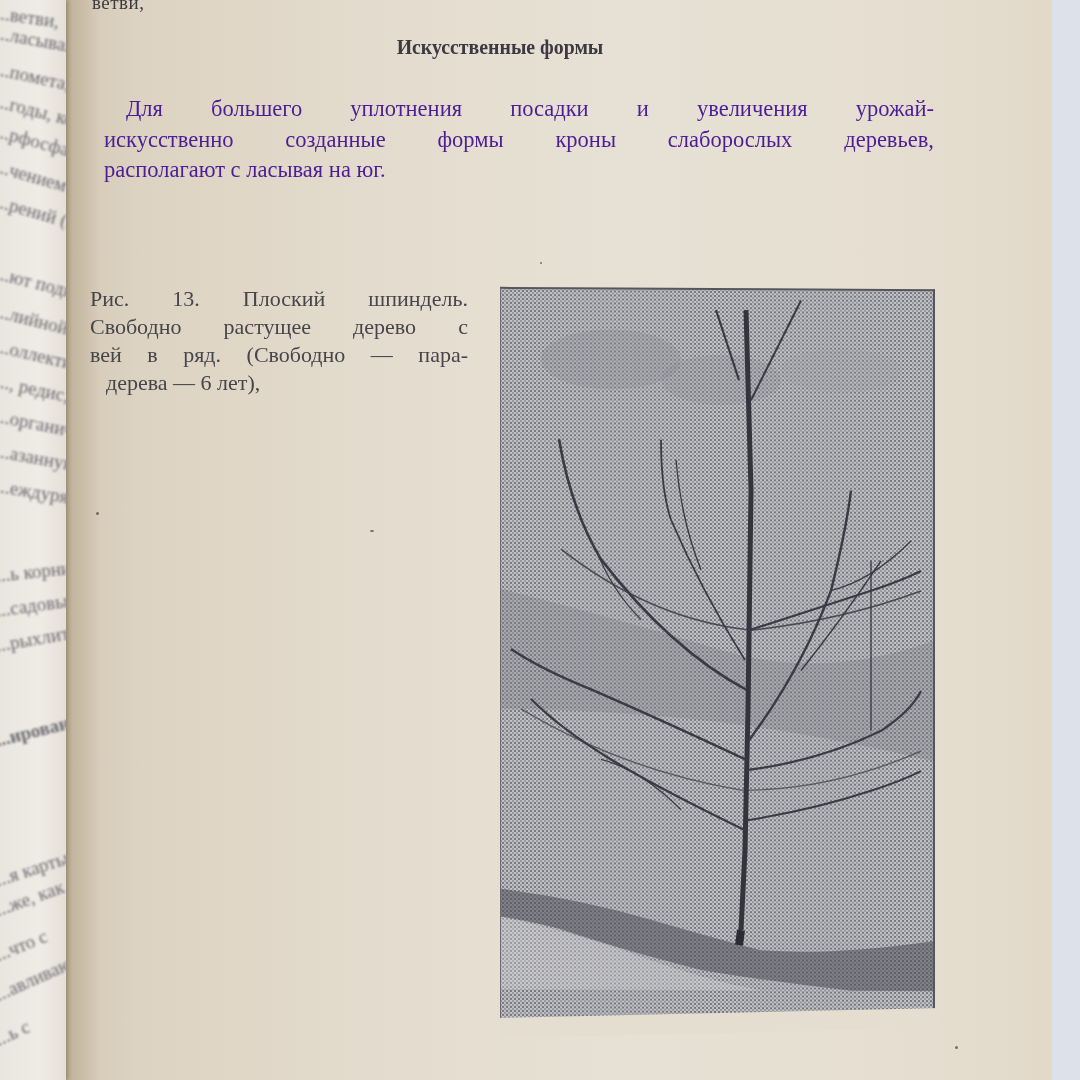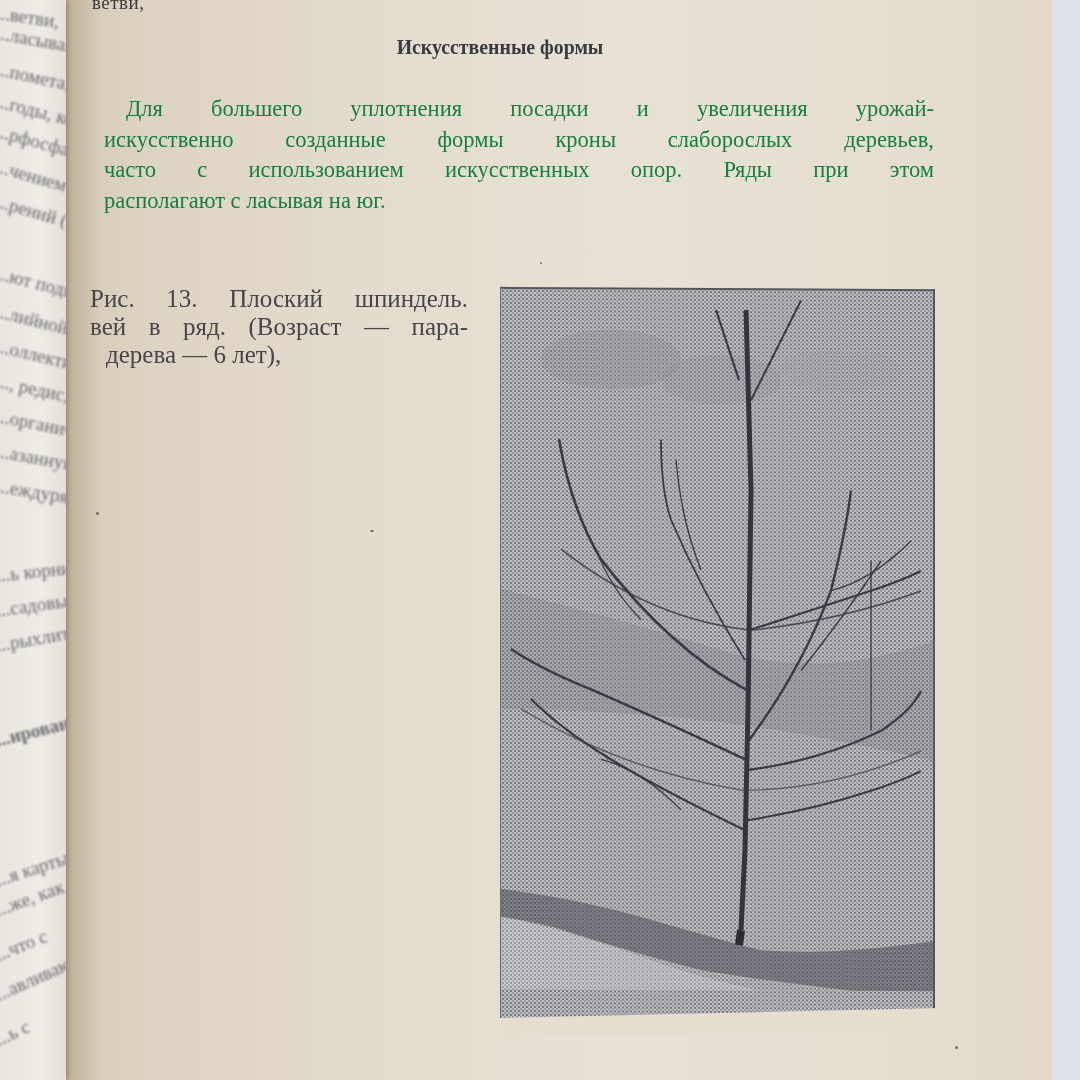--- a/index.html
+++ b/index.html
@@ -95,35 +95,35 @@
     }
     .heading span { position: relative; left: 0; }
     .body-para {
       left: 104px;
       top: 94px;
       width: 830px;
       font-family: "Liberation Serif", serif;
       font-size: 22.5px;
       line-height: 30.5px;
       text-align: justify;
-      color: #15803d;
+      color: #4c1d95;
     }
     .body-para .line {
       display: block;
       white-space: nowrap;
       text-align-last: justify;
       text-align: justify;
     }
     .body-para .indent { padding-left: 22px; }
     .caption {
       left: 90px;
       top: 285px;
       width: 378px;
       font-family: "Liberation Serif", serif;
-      font-size: 25px;
+      font-size: 22px;
       line-height: 28px;
       color: #45454b;
     }
     .caption .line {
       display: block;
       white-space: nowrap;
       text-align: justify;
       text-align-last: justify;
     }
     .caption .line.last { text-align-last: left; margin-left: 16px; }
@@ -206,27 +206,27 @@
 
   <div class="text top-fragment">ветви,</div>
 
   <div class="text heading">
     <span>Искусственные формы</span>
   </div>
 
   <div class="text body-para">
     <span class="line indent">Для большего уплотнения посадки и увеличения урожай-</span>
     <span class="line">искусственно созданные формы кроны слаборослых деревьев,</span>
-    <span class="line">часто с использованием искусственных опор. Ряды при этом</span>
     <span class="line" style="text-align-last:left">располагают с ласывая на юг.</span>
   </div>
 
   <div class="text caption">
     <span class="line">Рис. 13. Плоский шпиндель.</span>
-    <span class="line">вей в ряд. (Возраст — пара-</span>
+    <span class="line">Свободно растущее дерево с</span>
+    <span class="line">вей в ряд. (Свободно — пара-</span>
     <span class="line last">дерева — 6 лет),</span>
   </div>
 
   <div class="photo">
     <svg width="432" height="730" viewBox="0 0 432 730">
       <defs>
         <pattern id="dots" width="4" height="4" patternUnits="userSpaceOnUse">
           <circle cx="1" cy="1" r="1.1" fill="#2e2e38"></circle>
           <circle cx="3" cy="3" r="1.1" fill="#2e2e38"></circle>
         </pattern>

